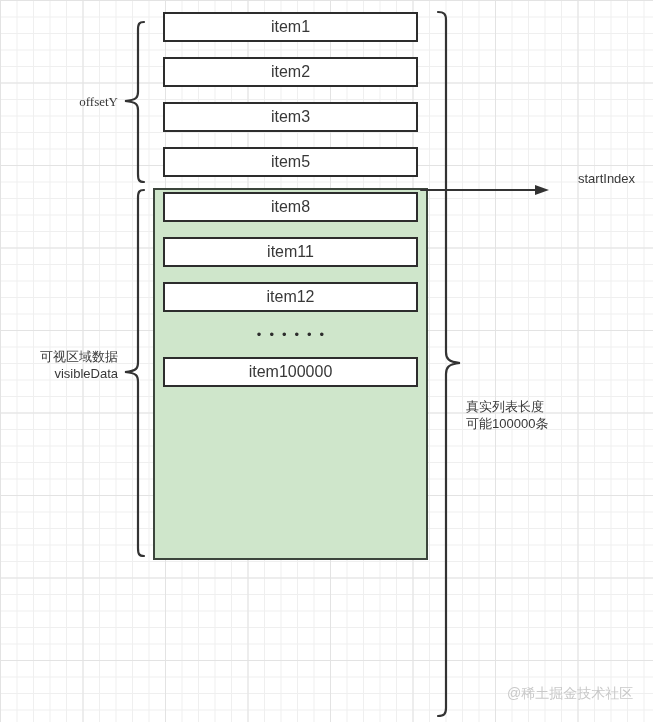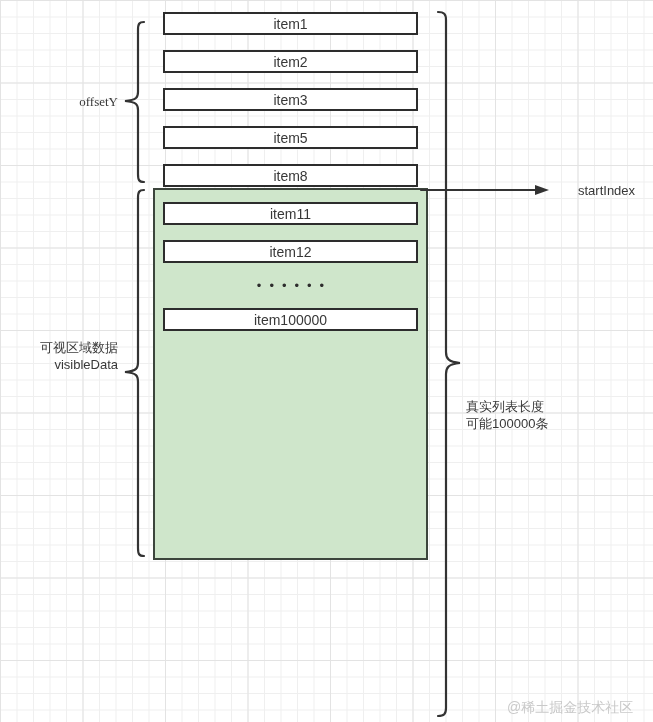--- a/index.html
+++ b/index.html
@@ -29,27 +29,27 @@
     position:absolute;
     left:163px; top:12px;
     width:255px;
     display:flex;
     flex-direction:column;
     gap:15px;
     z-index:2;
   }
   .box{
     box-sizing:border-box;
-    height:23px;
+    height:30px;
     background:#ffffff;
     border:2px solid var(--color-box-border,#2d2d2d);
     display:flex;
     align-items:center;
     justify-content:center;
-    font-size:14px;
+    font-size:16px;
     color:var(--color-text,#383838);
   }
   .dots{
     height:15px;
     display:flex;
     align-items:center;
     justify-content:center;
     font-size:13px;
     letter-spacing:8px;
     padding-left:8px; 
@@ -72,21 +72,21 @@
     position:absolute;
     font-size:13px;
     color:var(--color-text,#383838);
     line-height:17px;
     white-space:nowrap;
     z-index:4;
   }
   .label.right-align{ text-align:right; }
   .watermark{
     position:absolute;
-    left:507px; top:699px;
+    left:507px; top:685px;
     font-size:14px;
     color:var(--color-watermark,#c9c9c9);
     z-index:4;
     white-space:nowrap;
   }
 </style>
 </head>
 <body>
 
 <div class="canvas">
@@ -112,27 +112,27 @@
     <path class="stroke" d="M144,190 C139,190 138,192 138,198 L138,362 C138,368 137,371 125,372 C137,373 138,376 138,382 L138,548 C138,554 139,556 144,556"></path>
 
     <path class="stroke" d="M438,12 C444,12 446,14 446,20 L446,352 C446,358 448,362 460,363 C448,364 446,368 446,374 L446,708 C446,714 444,716 438,716"></path>
 
     <path class="stroke" d="M421,190 L535,190"></path>
     <polygon class="arrowhead" points="535,185 549,190 535,195"></polygon>
   </svg>
 
   <div class="label right-align" style="right:535px; top:93px;font-family:Liberation Serif, serif;">offsetY</div>
 
-  <div class="label right-align" style="right:535px; top:339px;margin-left:44px;">
+  <div class="label right-align" style="right:535px; top:348px;margin-left:44px;">
     <div>可视区域数据</div>
     <div>visibleData</div>
   </div>
 
   <div class="label" style="left:466px; top:358px;margin-top:40px;">
     <div>真实列表长度</div>
     <div>可能100000条</div>
   </div>
 
-  <div class="label" style="left:578px; top:182px;">startIndex</div>
+  <div class="label" style="left:578px; top:170px;">startIndex</div>
 
   <div class="watermark">@稀土掘金技术社区</div>
 
 </div>
 
 </body></html>

